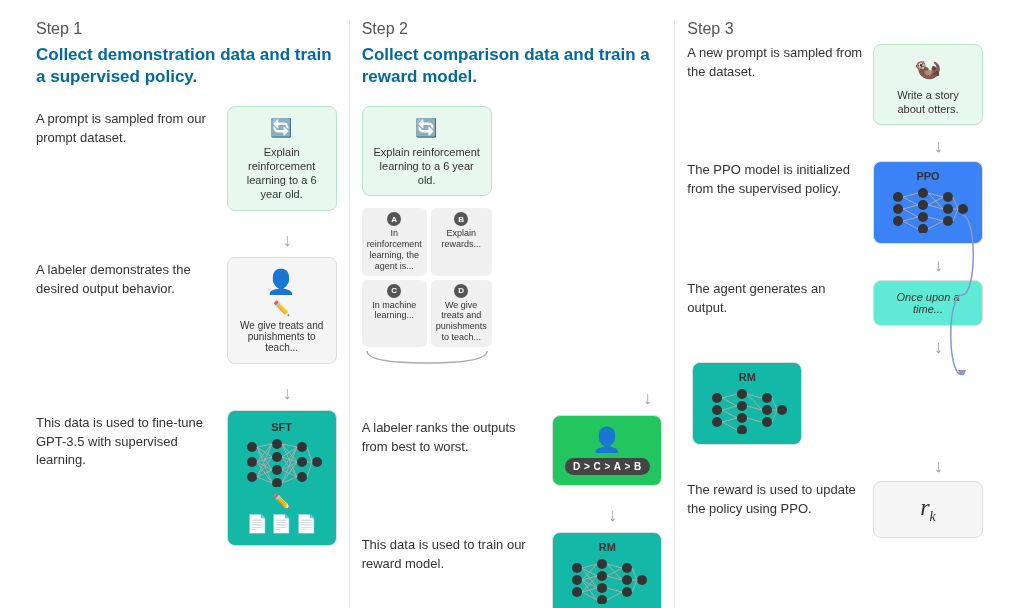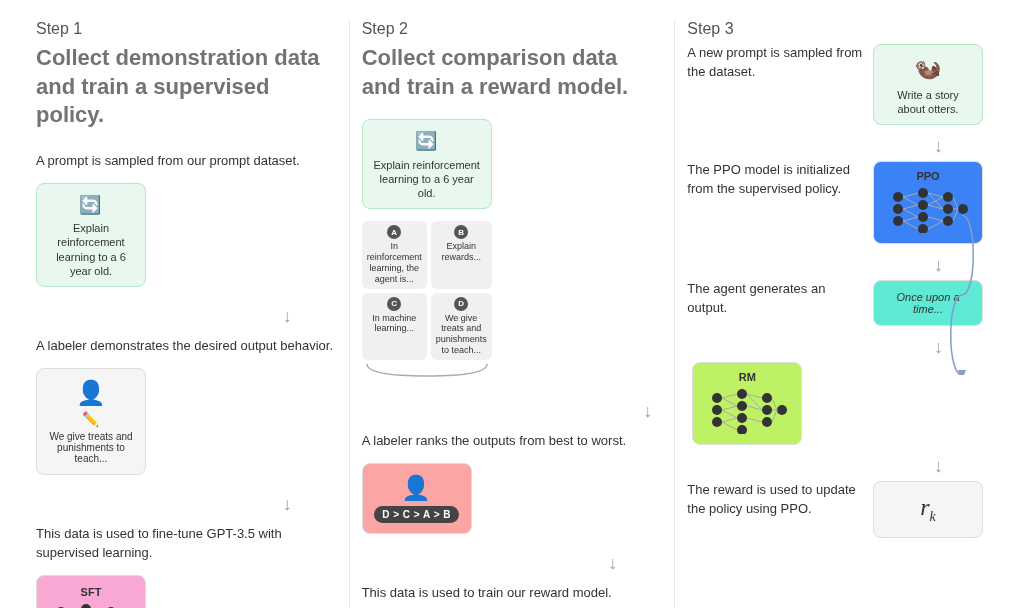--- a/index.html
+++ b/index.html
@@ -22,32 +22,31 @@
       border-right: 1px solid #e8e8e8;
       position: relative;
     }
     .column:last-child { border-right: none; }
     .step-label {
       font-size: 16px;
       color: #555;
       margin-bottom: 6px;
     }
     .step-title {
-      font-size: 22px;
+      font-size: 17px;
       font-weight: 700;
-      color: #737373;
+      color: #0369a1;
       line-height: 1.3;
       margin-bottom: 18px;
     }
     .flow-section {
       display: flex;
       align-items: flex-start;
       gap: 12px;
       margin-bottom: 18px;
-      flex-direction: column;
     }
     .flow-text {
       font-size: 13px;
       color: #333;
       line-height: 1.45;
       flex: 1;
       padding-top: 4px;
     }
     .flow-visual {
       display: flex;
@@ -83,21 +82,21 @@
       font-size: 11px;
       color: #333;
     }
     .output-card-icon {
       font-size: 24px;
       display: block;
       margin-bottom: 4px;
     }
     
     .sft-card {
-      background: #f9a8d4;
+      background: #14b8a6;
       border: 1px solid #ddd;
       border-radius: 8px;
       padding: 10px;
       width: 110px;
       text-align: center;
       font-size: 11px;
       color: #333;
     }
     .arrow-down {
       color: #9b9eb5;
@@ -140,31 +139,31 @@
       justify-content: center;
       width: 14px; height: 14px;
       border-radius: 50%;
       background: #555;
       color: #fff;
       font-size: 8px;
       font-weight: bold;
       margin-bottom: 2px;
     }
     .labeler-card {
-      background: #fca5a5;
+      background: #22c55e;
       border: 1px solid #ddd;
       border-radius: 8px;
       padding: 10px;
       width: 110px;
       text-align: center;
       font-size: 11px;
       color: #333;
     }
     .rm-card {
-      background: #bef264;
+      background: #14b8a6;
       border: 1px solid #ddd;
       border-radius: 8px;
       padding: 8px;
       width: 110px;
       text-align: center;
       font-size: 11px;
       color: #333;
     }
     .sequence-badge {
       background: #444;

